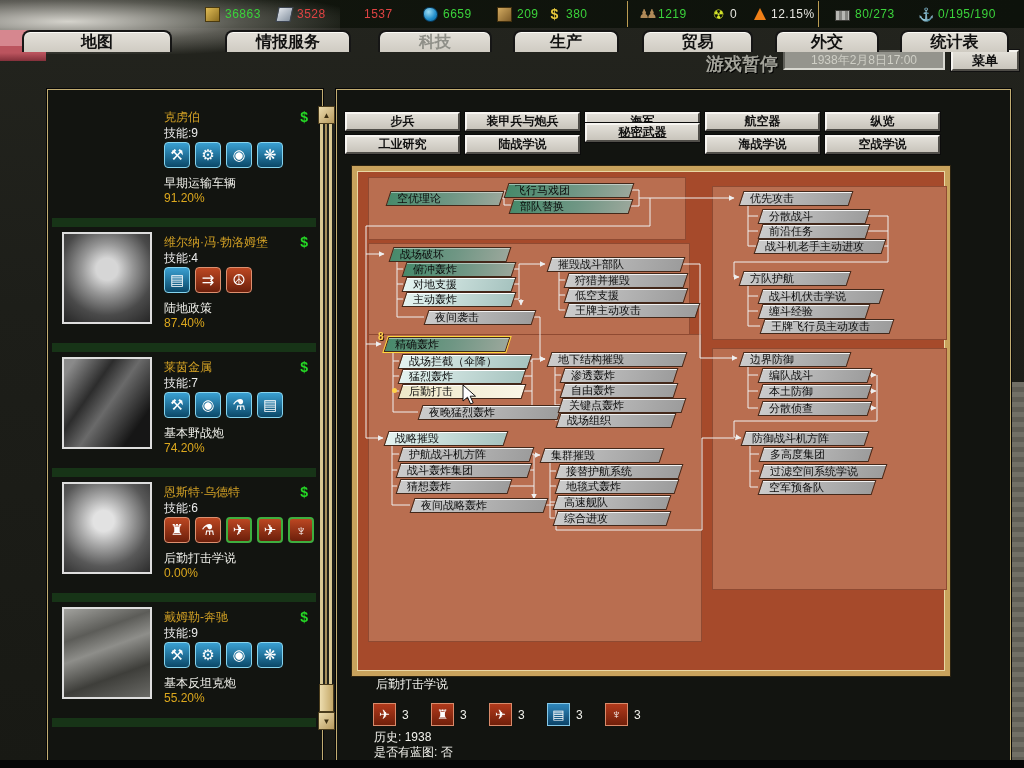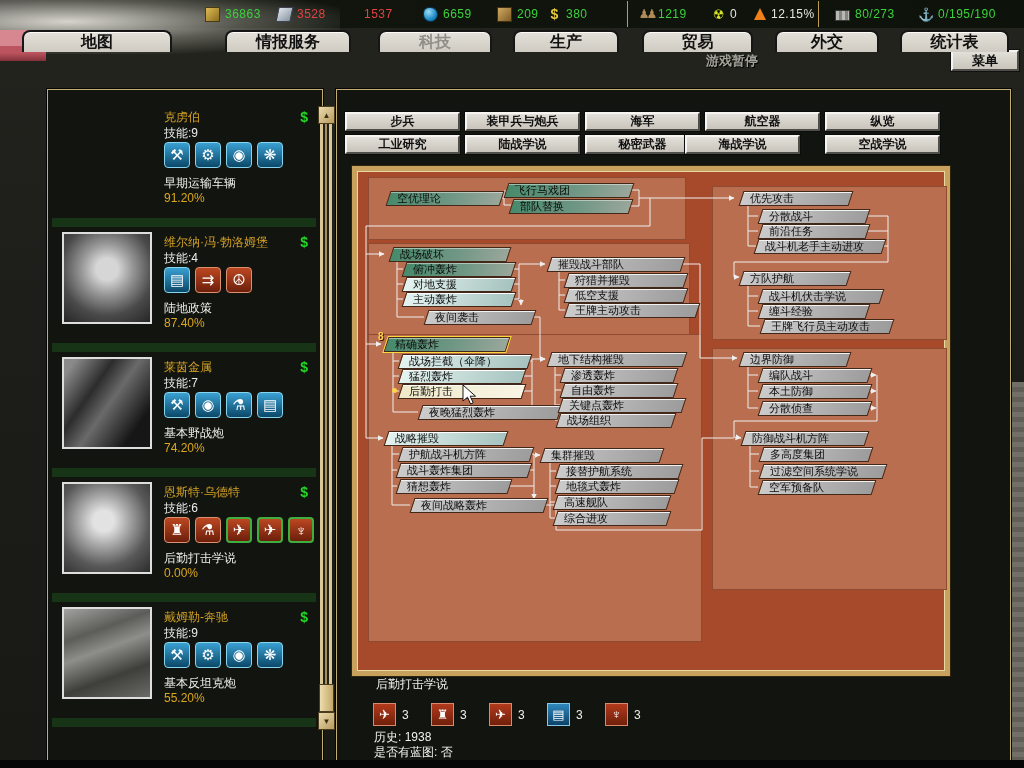--- a/index.html
+++ b/index.html
@@ -30,21 +30,21 @@
 
   
   .flag{left:0;top:30px;width:46px;height:31px;background:linear-gradient(180deg,#d6878f 0 52%,#bb545e 52% 74%,#83303a 100%);z-index:1;}
   .tab{position:absolute;top:30px;height:20px;background:linear-gradient(180deg,#e4e1da,#cfcbc2);
        border:2px solid #161616;border-bottom:none;border-radius:8px 8px 0 0;z-index:3;
        font-size:16px;font-weight:bold;color:#111;display:flex;align-items:center;justify-content:center;
        box-shadow:inset 0 1px 0 #fbfaf6;}
   .tab.active{color:#8f8f88;}
 
   
-  #paused-label{left:706px;top:52px;font-size:13px;font-weight:bold;color:#a3a39a;text-shadow:1px 1px 0 #000;z-index:2;}
+  #paused-label{left:706px;top:52px;font-size:18px;font-weight:bold;color:#a3a39a;text-shadow:1px 1px 0 #000;z-index:2;}
   #date-box{left:783px;top:50px;width:158px;height:16px;background:#94948d;
             border:2px solid;border-color:#5f5f59 #d9d9d2 #d9d9d2 #5f5f59;
             color:#cfcfc6;font-size:12px;display:flex;align-items:center;justify-content:center;z-index:2;}
   #menu-btn{left:951px;top:50px;width:64px;height:17px;background:linear-gradient(180deg,#e2dfd8,#c9c5bc);
             border:2px solid;border-color:#f6f4f0 #4e4c47 #4e4c47 #f6f4f0;box-shadow:0 0 0 1px #111;
             color:#111;font-size:13px;font-weight:bold;display:flex;align-items:center;justify-content:center;z-index:2;}
 
   
   .panel{background:#121410;box-shadow:0 0 0 1px #c2ad72,0 0 0 2px #060606;z-index:2;}
   #sidebar{left:48px;top:90px;width:274px;height:670px;}
@@ -175,20 +175,21 @@
       <div class="tab" style="left: 22px; width: 146px;">地图</div>
       <div class="tab" style="left: 225px; width: 122px;">情报服务</div>
       <div class="tab active" style="left: 378px; width: 110px;">科技</div>
       <div class="tab" style="left: 513px; width: 102px;">生产</div>
       <div class="tab" style="left: 642px; width: 107px;">贸易</div>
       <div class="tab" style="left: 775px; width: 100px;">外交</div>
       <div class="tab" style="left: 900px; width: 105px;">统计表</div>
     </div>
 
   <div id="paused-label" class="abs">游戏暂停</div>
+  <div id="date-box" class="abs">1938年2月8日17:00</div>
   <div id="menu-btn" class="abs">菜单</div>
 
   <div id="sidebar" class="abs panel"></div>
   <div id="mainpanel" class="abs panel"></div>
 
   <div id="sb-track" class="abs sb"></div>
   <div id="sb-up" class="abs sb sb-btn" style="top:106px;">▲</div>
   <div id="sb-thumb" class="abs sb"></div>
   <div id="sb-down" class="abs sb sb-btn" style="top:712px;">▼</div>
 
@@ -269,22 +270,22 @@
       <div class="tdivider" style="top: 718px;"></div>
     </div>
   <div id="cats-layer">
       <div class="catbtn" style="left: 345px; top: 112px;">步兵</div>
       <div class="catbtn" style="left: 465px; top: 112px;">装甲兵与炮兵</div>
       <div class="catbtn" style="left: 585px; top: 112px;">海军</div>
       <div class="catbtn" style="left: 705px; top: 112px;">航空器</div>
       <div class="catbtn" style="left: 825px; top: 112px;">纵览</div>
       <div class="catbtn" style="left: 345px; top: 135px;">工业研究</div>
       <div class="catbtn" style="left: 465px; top: 135px;">陆战学说</div>
-      <div class="catbtn" style="left: 585px; top: 135px;">秘密武器</div>
-      <div class="catbtn" style="left: 685px; top: 135px;">海战学说</div>
+      <div class="catbtn" style="left: 585px; top: 123px; text-decoration: underline;">秘密武器</div>
+      <div class="catbtn" style="left: 705px; top: 135px;">海战学说</div>
       <div class="catbtn" style="left: 825px; top: 135px;">空战学说</div>
     </div>
 
   <div id="tree-frame" class="abs"></div>
   <div id="groups-layer">
       <div class="tgroup abs" style="left: 368px; top: 177px; width: 316px; height: 61px;"></div>
       <div class="tgroup abs" style="left: 368px; top: 243px; width: 320px; height: 94px;"></div>
       <div class="tgroup abs" style="left: 712px; top: 186px; width: 233px; height: 152px;"></div>
       <div class="tgroup abs" style="left: 712px; top: 348px; width: 233px; height: 240px;"></div>
       <div class="tgroup abs" style="left: 368px; top: 334px; width: 332px; height: 306px;"></div>

